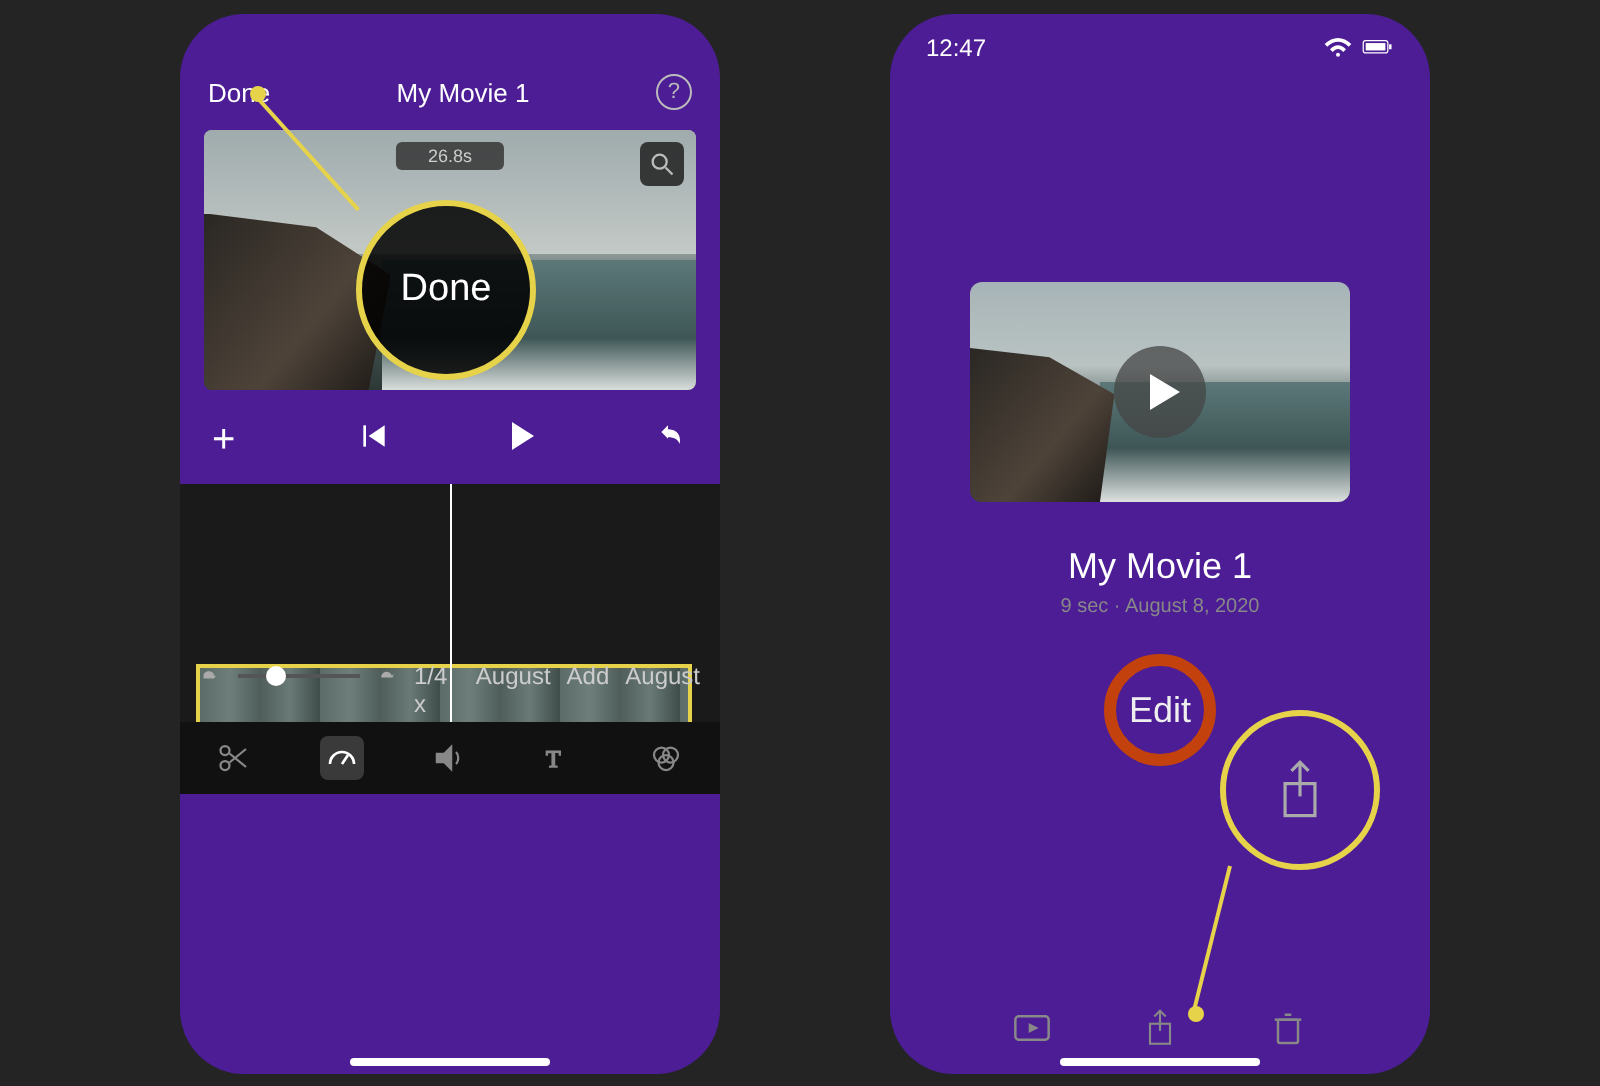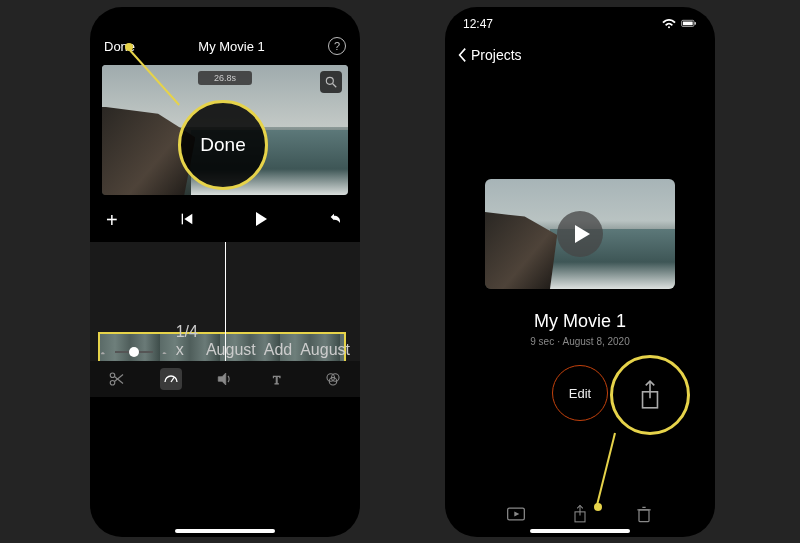--- a/index.html
+++ b/index.html
@@ -8,21 +8,21 @@
     height: 543px;
     background: #242424;
     font-family: -apple-system, BlinkMacSystemFont, "Helvetica Neue", sans-serif;
     position: relative;
     overflow: hidden;
   }
   .phone {
     position: absolute;
     width: 270px;
     height: 530px;
-    background: #000000;
+    background: #4c1d95;
     border-radius: 32px;
     overflow: hidden;
     color: #fff;
   }
   .phone.left { left: 90px; top: 7px; }
   .phone.right { left: 445px; top: 7px; }
 
   
   .editor-header {
     display: flex;
@@ -99,22 +99,22 @@
   .clip {
     position:absolute; top: 90px; height: 44px;
     border: 2px solid #e6d34a;
     background: linear-gradient(to right, #5b6b68 0%, #6e7f7b 25%, #4f5e5b 50%, #6a7a77 75%, #3e4d4a 100%);
     background-size: 60px 100%;
   }
   .clip.left-clip { left: 8px; width: 248px; }
 
   .speed-row {
     position:absolute; bottom:38px; left:0; right:0;
-    display:flex; align-items:flex-end; gap:8px;
-    padding: 0 10px; font-size: 16px; color:#ccc;
+    display:flex; align-items:flex-start; gap:8px;
+    padding: 0 10px; font-size: 12px; color:#ccc;
   }
   .speed-slider {
     position:relative; width: 70px; height: 14px;
   }
   .speed-slider .track {
     position:absolute; top:6px; left:0; right:0; height:2px; background:#555;
   }
   .speed-slider .knob {
     position:absolute; left:14px; top:2px; width:10px; height:10px;
     background:#fff; border-radius:50%;
@@ -200,23 +200,23 @@
     display:flex; align-items:center; justify-content:center;
   }
   .play-overlay .tri {
     width:0;height:0; border-top:9px solid transparent; border-bottom:9px solid transparent;
     border-left:15px solid #fff; margin-left:4px;
   }
   .proj-title { margin-top: 22px; text-align:center; font-size:18px; font-weight:400; }
   .proj-meta { margin-top:4px; text-align:center; font-size:10px; color:#888; }
   .edit-btn {
     margin: 18px auto 0; width:56px; height:56px;
-    border:1px solid #c2410c; border-radius:50%;
+    border:6px solid #c2410c; border-radius:50%;
     display:flex; align-items:center; justify-content:center;
-    font-size:13px; color:#eee;
+    font-size:18px; color:#eee;
   }
 
   .bottom-bar {
     position:absolute; bottom:12px; left:0; right:0;
     display:flex; justify-content:center; gap:42px;
   }
   .bottom-bar .ic { width:22px; height:22px; display:flex; align-items:center; justify-content:center; }
   .bottom-bar svg { width:20px; height:20px; stroke:#888; fill:none; stroke-width:1.5; }
 
   
@@ -353,26 +353,20 @@
           <circle cx="12" cy="13" r="1.5"></circle>
         </svg>
       <svg viewBox="0 0 26 14">
           <rect x="1" y="1" width="20" height="10" rx="2" fill="none" stroke="#fff"></rect>
           <rect x="3" y="3" width="16" height="6" fill="#fff"></rect>
           <rect x="22" y="4" width="2" height="4" fill="#fff"></rect>
         </svg>
     </span>
   </div>
 
-  <div class="back-row">
-    <svg viewBox="0 0 12 20">
-        <polyline points="10,2 3,10 10,18" fill="none" stroke="#fff" stroke-width="2"></polyline>
-      </svg>
-    <span>Projects</span>
-  </div>
 
   <div class="project-card">
     <div class="thumb">
       <div class="sea"></div>
         <div class="cliff"></div>
       <div class="play-overlay">
           <div class="tri"></div>
         </div>
     </div>
     <div class="proj-title">My Movie 1</div>

